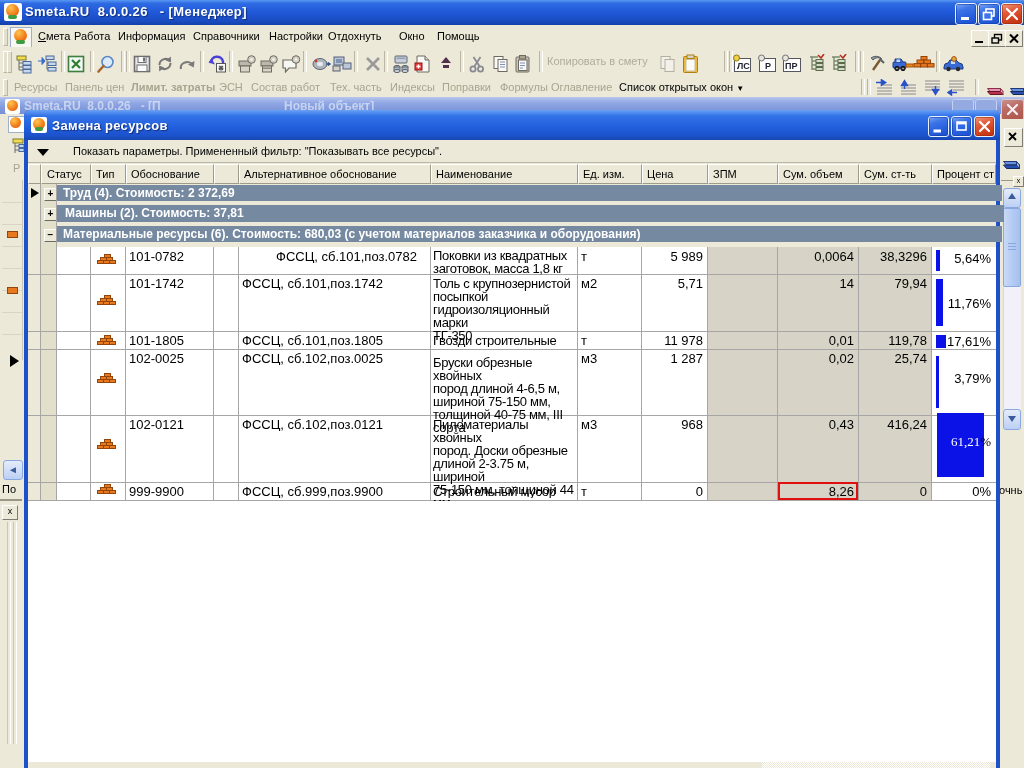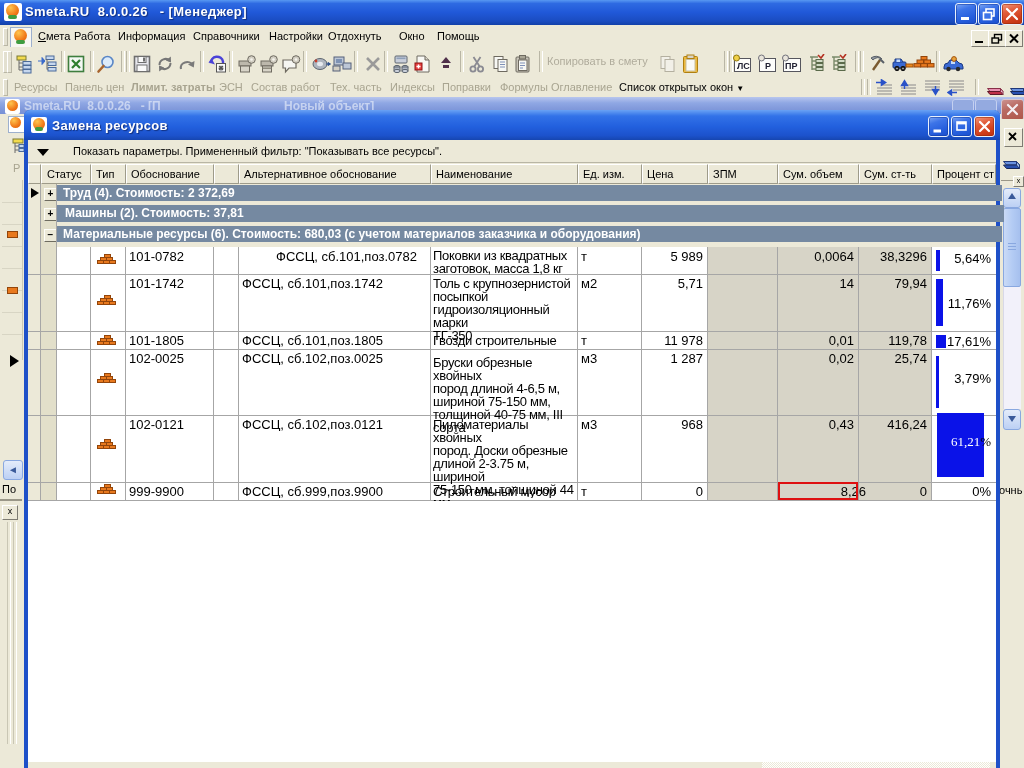--- a/index.html
+++ b/index.html
@@ -539,21 +539,21 @@
 <div class="cell num" style="left:778px;top:418px;width:76px;">0,43</div>
 <div class="cell num" style="left:859px;top:418px;width:68px;">416,24</div>
 <div class="bar" style="left:937px;top:413px;width:47px;height:64px;"></div>
 <div class="cell num" style="left:932px;top:435px;width:59px;font-family:Liberation Serif, serif;"><span style="color:#fff;">61,21</span>%</div>
 
 <div class="cell" style="left:129px;top:485px;width:80px;">999-9900</div>
 <div class="cell" style="left:242px;top:485px;width:185px;">ФССЦ, сб.999,поз.9900</div>
 <div class="cell nm" style="left:433px;top:485px;width:143px;">Строительный мусор</div>
 <div class="cell" style="left:581px;top:485px;width:56px;">т</div>
 <div class="cell num" style="left:642px;top:485px;width:61px;">0</div>
-<div class="cell num" style="left:778px;top:485px;width:76px;padding-left:12px;">8,26</div>
+<div class="cell num" style="left:778px;top:485px;width:76px;">8,26</div>
 <div class="cell num" style="left:859px;top:485px;width:68px;">0</div>
 <div class="cell num" style="left:932px;top:485px;width:59px;">0%</div>
 <div class="a" style="left:778px;top:482px;width:80px;height:18px;border:2px solid #DE1010;box-sizing:border-box;"></div>
 
 <svg class="a" style="left:97px;top:254px;" width="20" height="11" viewBox="0 0 20 11">
 <g stroke="#93450A" stroke-width="1" fill="#E8791E">
 <rect x="7.5" y="0.5" width="6" height="3"></rect>
 <rect x="3.5" y="3.5" width="6" height="3"></rect>
       <rect x="9.5" y="3.5" width="6" height="3"></rect>
 <rect x="0.5" y="6.5" width="6" height="3"></rect>

